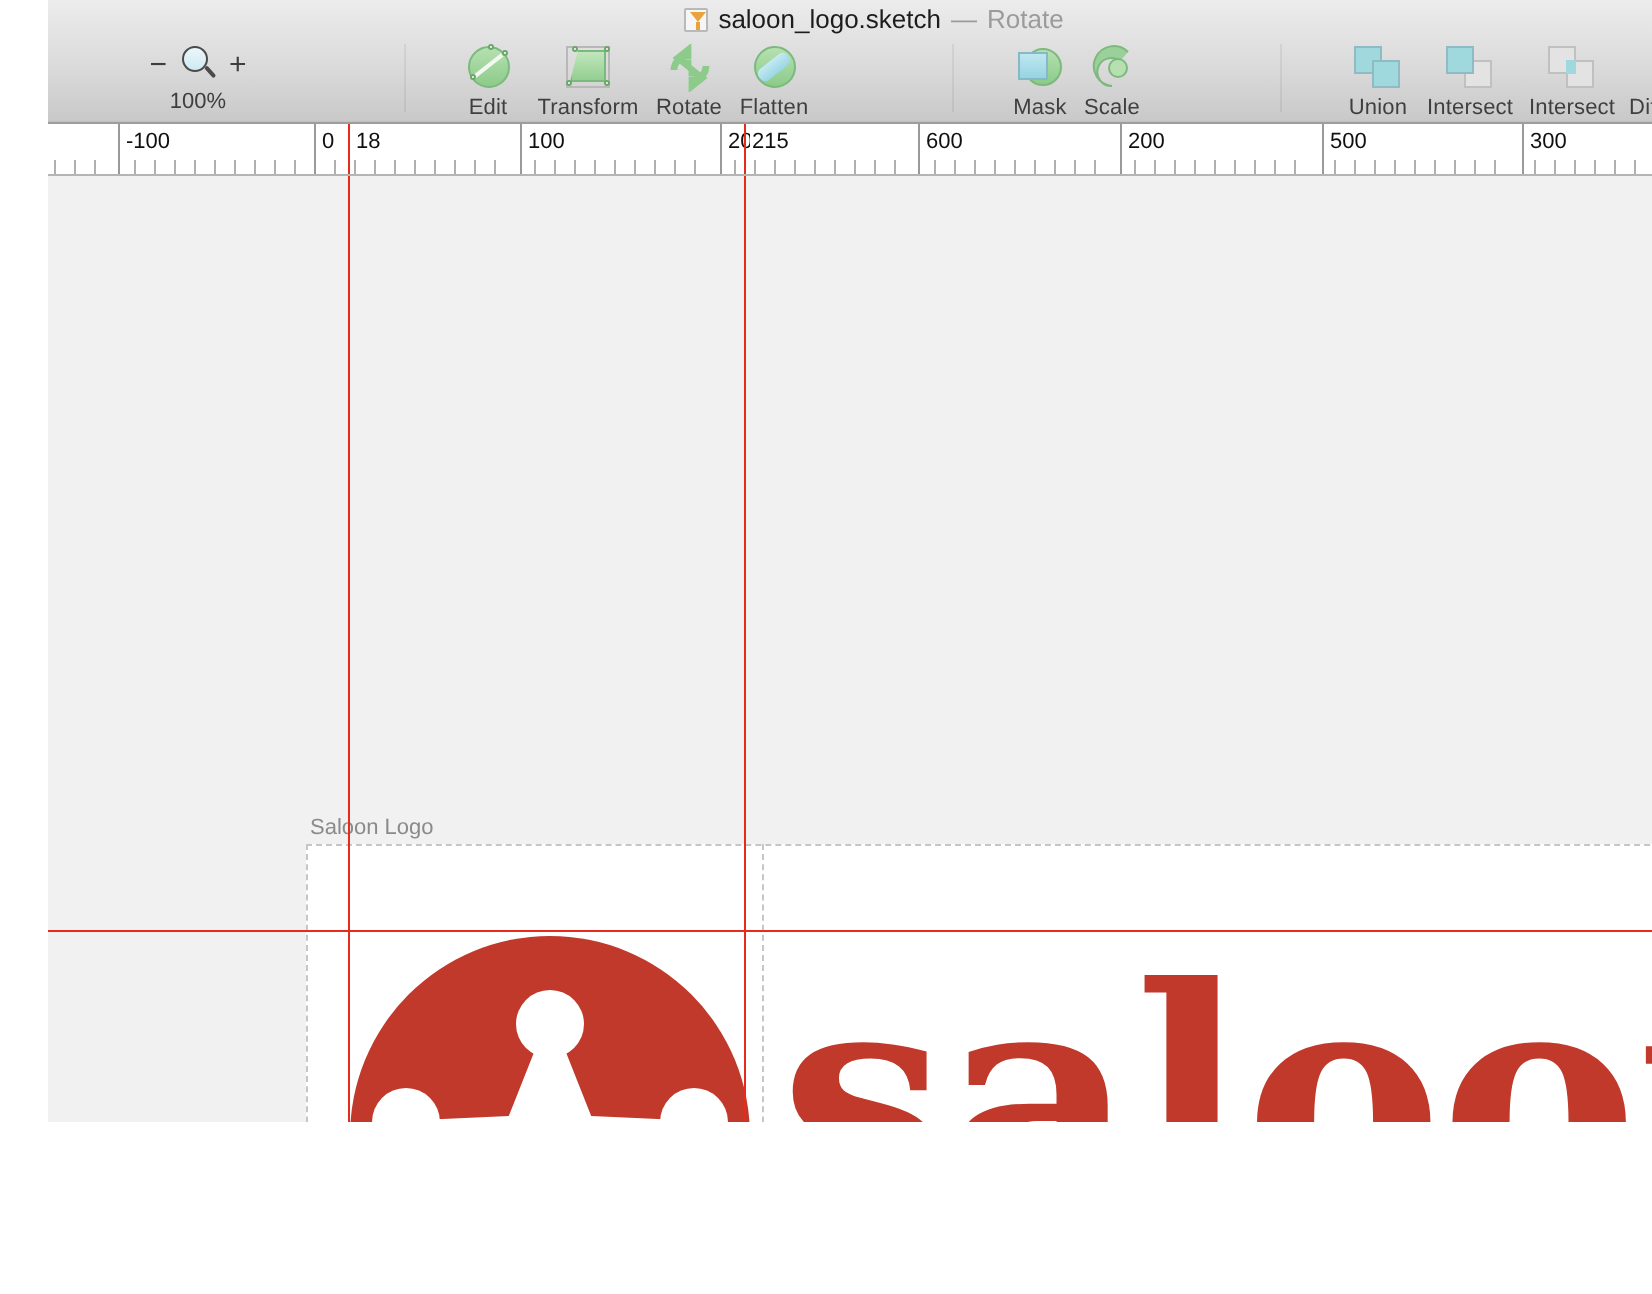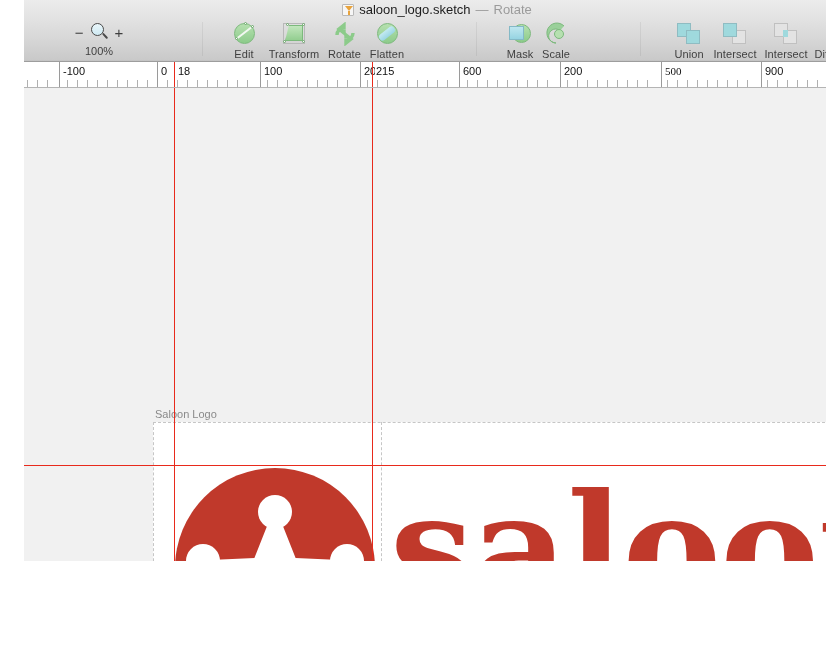--- a/index.html
+++ b/index.html
@@ -577,23 +577,23 @@
       <div class="rl-label" style="left: 137px;">0</div>
       <div class="rl-major" style="left: 236px;"></div>
       <div class="rl-label" style="left: 240px;">100</div>
       <div class="rl-major" style="left: 336px;"></div>
       <div class="rl-label" style="left: 340px;">200</div>
       <div class="rl-major" style="left: 435px;"></div>
       <div class="rl-label" style="left: 439px;">600</div>
       <div class="rl-major" style="left: 536px;"></div>
       <div class="rl-label" style="left: 540px;">200</div>
       <div class="rl-major" style="left: 637px;"></div>
-      <div class="rl-label" style="left: 641px; font-family: Liberation Serif, serif;">500</div>
+      <div class="rl-label" style="left: 641px;">500</div>
       <div class="rl-major" style="left: 737px;"></div>
-      <div class="rl-label" style="left: 741px;">900</div>
+      <div class="rl-label" style="left: 741px;">300</div>
       <div class="rl-guide" style="left: 150px;"></div>
       <div class="rl-label" style="left: 153px; z-index: 5; background: rgb(255, 255, 255); padding-left: 1px;">18</div>
       <div class="rl-guide" style="left: 348px;"></div>
       <div class="rl-label" style="left: 351px; z-index: 5; background: rgb(255, 255, 255); padding-left: 1px;">215</div>
     </div>
 
   <div class="canvas">
 
     <div class="artboard-label">Saloon Logo</div>
 

